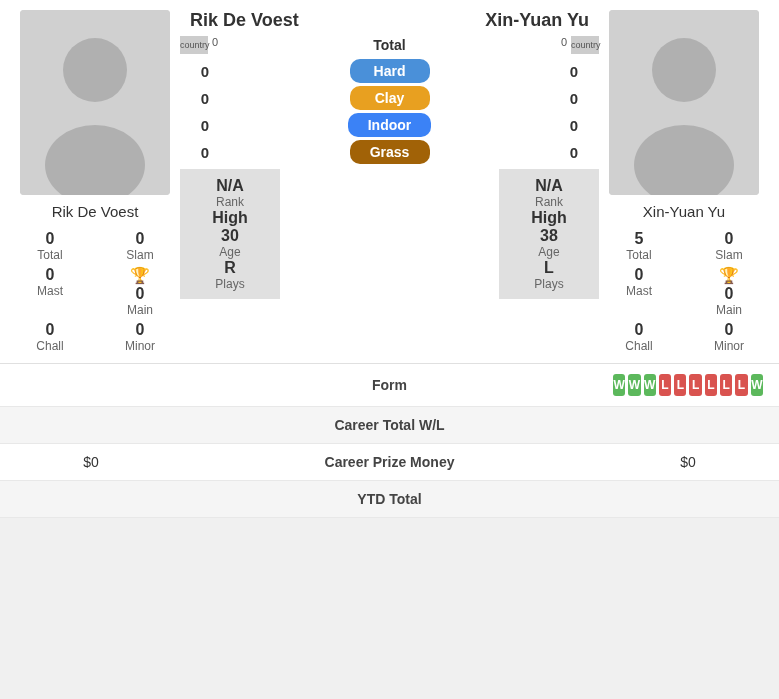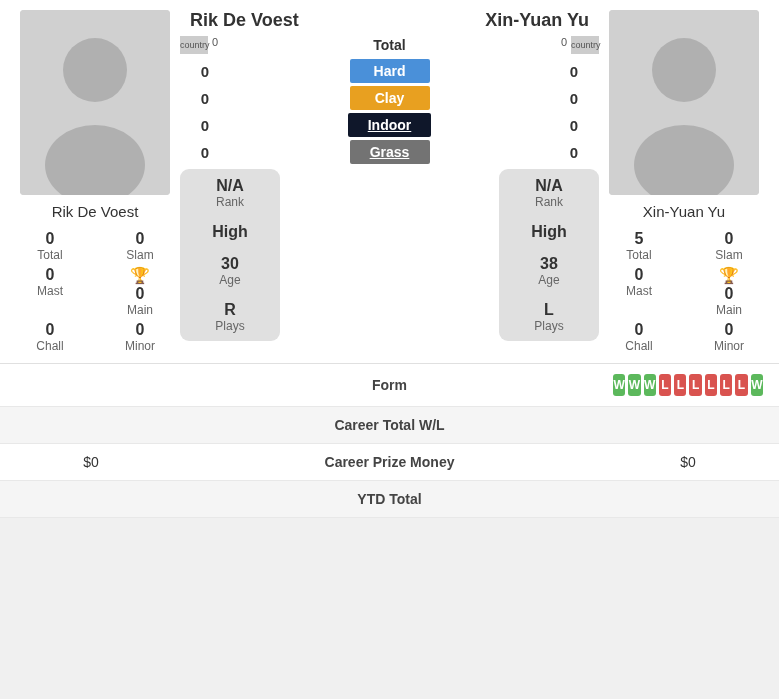--- a/index.html
+++ b/index.html
@@ -60,34 +60,34 @@
       align-items: center;
     }
 
     .trophy-icon {
       color: #4a90d9;
       font-size: 16px;
     }
 
     .court-btn {
       border: none;
-      border-radius: 2px;
+      border-radius: 10px;
       padding: 4px 20px;
       font-size: 14px;
       font-weight: bold;
       color: white;
       cursor: pointer;
       min-width: 80px;
       text-align: center;
     }
 
     .btn-hard { background: #4a90d9; }
     .btn-clay { background: #e8a020; }
-    .btn-indoor { background: #0f172a; text-decoration: underline; }
-    .btn-grass { background: #737373; text-decoration: underline; }
+    .btn-indoor { background: #3b82f6; }
+    .btn-grass { background: #a16207; }
 
     .stat-item {
       display: flex;
       flex-direction: column;
       align-items: center;
     }
 
     .stat-item .value {
       font-size: 16px;
       font-weight: bold;
@@ -202,25 +202,24 @@
 
     .inner-stats {
       display: flex;
       margin-top: 5px;
       gap: 0;
       justify-content: space-between;
     }
 
     .inner-col {
       background: #e0e0e0;
-      border-radius: 9px;
+      border-radius: 0;
       padding: 8px 12px;
       display: flex;
       flex-direction: column;
-      gap: 14px;
       min-width: 100px;
       text-align: center;
     }
 
     
     .bottom-section {
       background: #fff;
       border-top: 1px solid #e0e0e0;
     }
 

